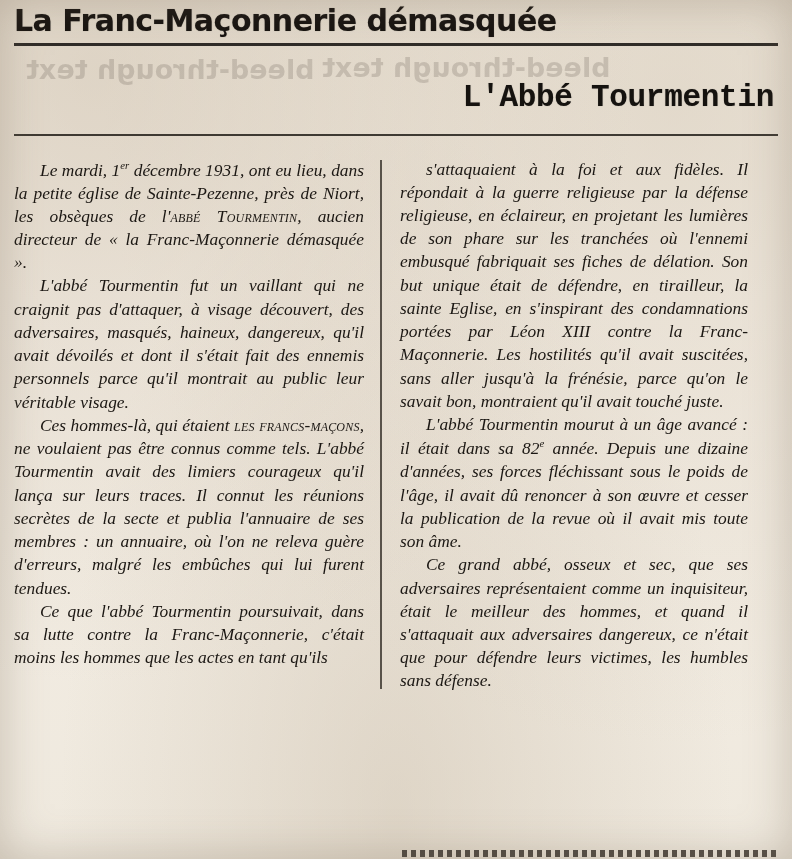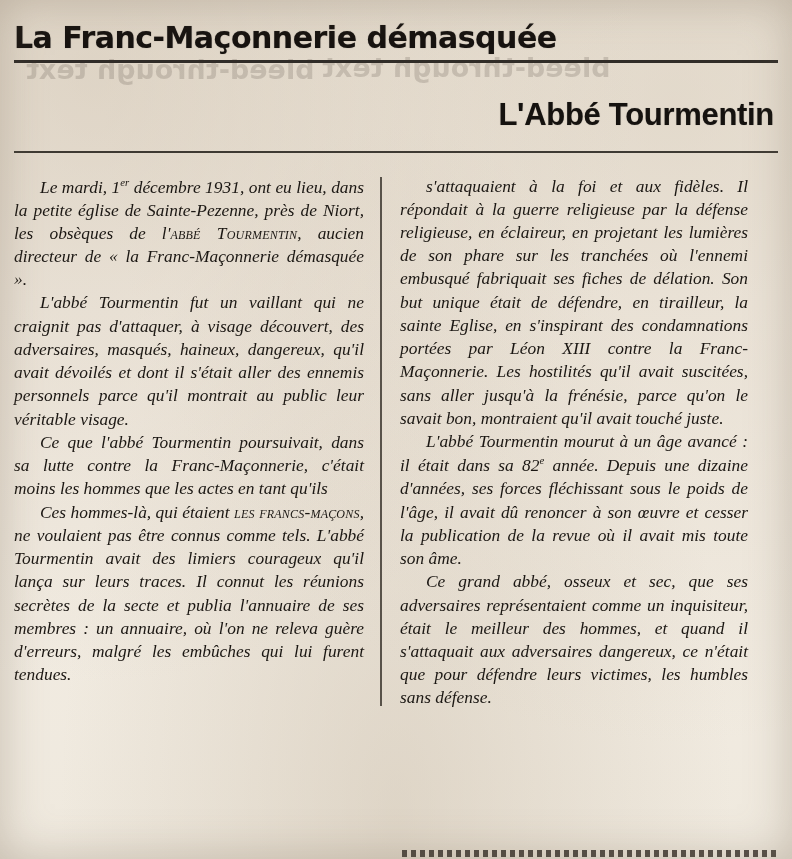--- a/index.html
+++ b/index.html
@@ -28,21 +28,21 @@
   }
   .page {
     position: absolute;
     inset: 0;
     padding: 0 14px;
     box-sizing: border-box;
   }
 
   
   .masthead {
-    padding-top: 22px;
+    padding-top: 5px;
   }
   .masthead-title {
     font-family: "DejaVu Sans", sans-serif;
     font-weight: bold;
     font-size: 30px;
     letter-spacing: -0.5px;
     color: #171310;
     white-space: nowrap;
     line-height: 1.05;
     text-shadow: 0 0 1px rgba(0,0,0,0.35);
@@ -80,21 +80,21 @@
 
   
   .article-head {
     height: 86px;
     position: relative;
   }
   .article-title {
     position: absolute;
     right: 4px;
     top: 34px;
-    font-family: Liberation Sans, sans-serif;
+    font-family: Liberation Mono, monospace;
     font-weight: bold;
     font-size: 31px;
     letter-spacing: -0.3px;
     color: #15120f;
     white-space: nowrap;
     text-shadow: 0 0 1px rgba(0,0,0,0.3);
   }
   .rule-thin {
     height: 2px;
     background: #211d18;
@@ -175,23 +175,23 @@
   </div>
 
   <div class="article-head">
     <div class="article-title">L'Abbé Tourmentin</div>
   </div>
   <div class="rule-thin"></div>
 
   <div class="columns">
     <div class="col col-left" id="col-left">
         <p class="body">Le mardi, 1<sup class="sup">er</sup> décembre 1931, ont eu lieu, dans la petite église de Sainte-Pezenne, près de Niort, les obsèques de l'<span class="sc">abbé Tourmentin</span>, aucien directeur de « la Franc-Maçonnerie démasquée ».</p>
-        <p class="body">L'abbé Tourmentin fut un vaillant qui ne craignit pas d'attaquer, à visage découvert, des adversaires, masqués, haineux, dangereux, qu'il avait dévoilés et dont il s'était aller des ennemis personnels parce qu'il montrait au public leur véritable visage.</p>
+        <p class="body">L'abbé Tourmentin fut un vaillant qui ne craignit pas d'attaquer, à visage découvert, des adversaires, masqués, haineux, dangereux, qu'il avait dévoilés et dont il s'était fait des ennemis personnels parce qu'il montrait au public leur véritable visage.</p>
+        <p class="body">Ces hommes-là, qui étaient <span class="sc">les francs-maçons</span>, ne voulaient pas être connus comme tels. L'abbé Tourmentin avait des limiers courageux qu'il lança sur leurs traces. Il connut les réunions secrètes de la secte et publia l'annuaire de ses membres : un annuaire, où l'on ne releva guère d'erreurs, malgré les embûches qui lui furent tendues.</p>
         <p class="body">Ce que l'abbé Tourmentin poursuivait, dans sa lutte contre la Franc-Maçonnerie, c'était moins les hommes que les actes en tant qu'ils</p>
-        <p class="body">Ces hommes-là, qui étaient <span class="sc">les francs-maçons</span>, ne voulaient pas être connus comme tels. L'abbé Tourmentin avait des limiers courageux qu'il lança sur leurs traces. Il connut les réunions secrètes de la secte et publia l'annuaire de ses membres : un annuaire, où l'on ne releva guère d'erreurs, malgré les embûches qui lui furent tendues.</p>
       </div>
     <div class="col-divider"></div>
     <div class="col col-right" id="col-right">
         <p class="body">s'attaquaient à la foi et aux fidèles. Il répondait à la guerre religieuse par la défense religieuse, en éclaireur, en projetant les lumières de son phare sur les tranchées où l'ennemi embusqué fabriquait ses fiches de délation. Son but unique était de défendre, en tirailleur, la sainte Eglise, en s'inspirant des condamnations portées par Léon XIII contre la Franc-Maçonnerie. Les hostilités qu'il avait suscitées, sans aller jusqu'à la frénésie, parce qu'on le savait bon, montraient qu'il avait touché juste.</p>
         <p class="body">L'abbé Tourmentin mourut à un âge avancé : il était dans sa 82<sup class="sup">e</sup> année. Depuis une dizaine d'années, ses forces fléchissant sous le poids de l'âge, il avait dû renoncer à son œuvre et cesser la publication de la revue où il avait mis toute son âme.</p>
         <p class="body">Ce grand abbé, osseux et sec, que ses adversaires représentaient comme un inquisiteur, était le meilleur des hommes, et quand il s'attaquait aux adversaires dangereux, ce n'était que pour défendre leurs victimes, les humbles sans défense.</p>
       </div>
   </div>
 
   <div class="bottom-edge"></div>

